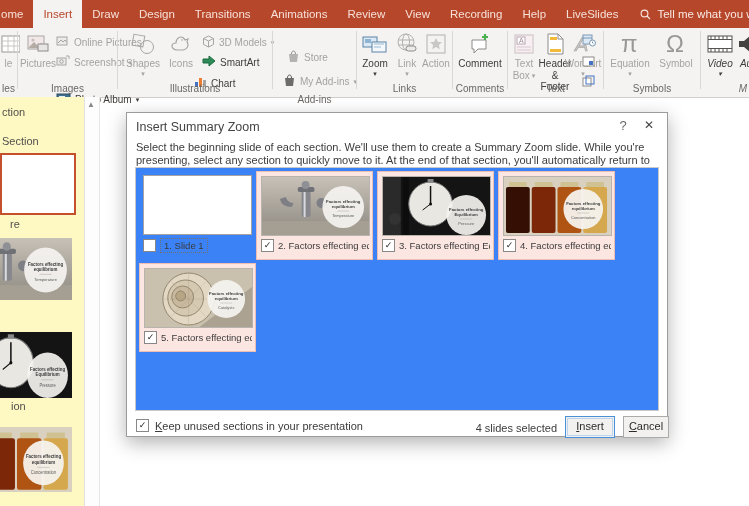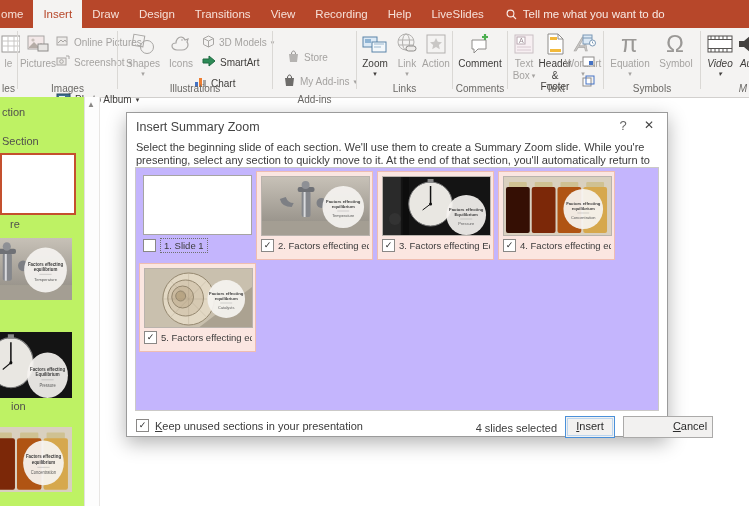--- a/index.html
+++ b/index.html
@@ -20,61 +20,63 @@
   .glabel{position:absolute;bottom:2px;left:0;right:0;text-align:center;font-size:10px;color:#6A6865;}
   .gdiv{position:absolute;top:3px;width:1px;height:58px;background:#DAD8D5;}
   .bigbtn{position:absolute;top:3px;display:flex;flex-direction:column;align-items:center;gap:1px;font-size:10px;color:#3F3D3B;text-align:center;line-height:11px;}
   .bigbtn .bicon{height:26px;display:flex;align-items:center;justify-content:center;}
   .smallrow{position:absolute;display:flex;align-items:center;gap:4px;font-size:10px;color:#3F3D3B;white-space:nowrap;height:18px;}
   .dis{color:#A5A3A1 !important;}
   .caret{font-size:7px;line-height:7px;color:inherit;}
   .mini{display:inline-block;}
 
   
-  .sidebar{left:0;top:97px;width:84px;height:409px;background:#bef264;}
+  .sidebar{left:0;top:97px;width:84px;height:409px;background:#fef9c3;}
   .scrollstrip{left:84px;top:97px;width:14px;height:409px;background:#FDFDFD;border-left:1px solid #E3E1DF;border-right:1px solid #E8E6E4;}
   .chev{position:absolute;left:2px;top:3px;font-size:8px;color:#8A8886;}
   .sec-frag{position:absolute;left:2px;font-size:11px;color:#514F4D;}
   .sthumb{position:absolute;left:0;width:72px;overflow:hidden;background:#fff;}
   .sthumb svg{display:block;margin-left:-38px;}
   .sthumb1{border:2px solid #C4502E;background:#fff;}
 
   
   .dialog{left:126px;top:112px;width:540px;height:323px;background:#fff;border:1px solid #9B9B9B;
           box-shadow:0 6px 18px rgba(0,0,0,.30);}
   .dtitle{position:absolute;left:9px;top:7px;font-size:12.5px;color:#444;}
   .dhelp{position:absolute;right:36px;top:5px;font-size:13px;color:#666;width:16px;text-align:center;}
   .dclose{position:absolute;right:10px;top:5px;font-size:12px;color:#444;width:16px;text-align:center;}
   .ddesc{position:absolute;left:9px;top:28px;width:520px;font-size:11px;line-height:13px;color:#3B3B3B;}
-  .slidebox{position:absolute;left:8px;top:54px;width:522px;height:242px;background:#c4b5fd;border:1px solid #CBC9C7;overflow:hidden;}
+  .slidebox{position:absolute;left:8px;top:54px;width:522px;height:242px;background:#3b82f6;border:1px solid #CBC9C7;overflow:hidden;}
   .card{position:absolute;width:115px;height:87px;}
   .card.sel{background:#FBE6E1;border:1px solid #EFBDB1;}
   .cthumb{position:absolute;left:4px;top:4px;width:107px;height:58px;border:1px solid #B9B3AD;background:#fff;}
   .cthumb svg{display:block;}
   .clabel{position:absolute;left:4px;top:67px;display:flex;align-items:center;gap:4px;font-size:9.5px;color:#3B3B3B;white-space:nowrap;overflow:hidden;width:108px;}
   .cb{width:11px;height:11px;background:#fff;border:1px solid #8A8886;font-size:9px;line-height:11px;text-align:center;color:#262626;flex:0 0 auto;}
   .focusbox{border:1px dotted #707070;padding:1px 3px;}
   .dfoot-cb{position:absolute;left:9px;top:306px;display:flex;align-items:center;gap:6px;font-size:11px;color:#3B3B3B;}
   .status{position:absolute;right:110px;top:309px;font-size:11px;color:#3B3B3B;}
   .btn{position:absolute;top:303px;height:20px;font-size:11px;color:#2B2B2B;background:#F2F1F0;border:1px solid #ABAAA9;text-align:center;line-height:18px;}
   .btn.insert{left:438px;width:48px;border:1px solid #4A90D9;outline:1px solid #BBD5EF;outline-offset:-3px;}
-  .btn.cancel{left:496px;width:44px;padding-left:44px;}
+  .btn.cancel{left:496px;width:44px;}
   .u{text-decoration:underline;}
 
   svg text{font-family:"Liberation Sans",sans-serif;}
 </style>
 </head>
 <body>
 
 <div class="abs tabbar">
   <div class="tab cut">ome</div>
   <div class="tab active">Insert</div>
   <div class="tab">Draw</div>
   <div class="tab">Design</div>
   <div class="tab">Transitions</div>
+  <div class="tab">Animations</div>
+  <div class="tab">Review</div>
   <div class="tab">View</div>
   <div class="tab">Recording</div>
   <div class="tab">Help</div>
   <div class="tab">LiveSlides</div>
   <div class="tmsearch">
     <svg width="11" height="11" viewBox="0 0 11 11">
       <circle cx="4.5" cy="4.5" r="3.4" fill="none" stroke="#F8E9E4" stroke-width="1.1"></circle>
       <line x1="7" y1="7" x2="10" y2="10" stroke="#F8E9E4" stroke-width="1.1"></line>
     </svg>
     <span>Tell me what you want to do</span>

